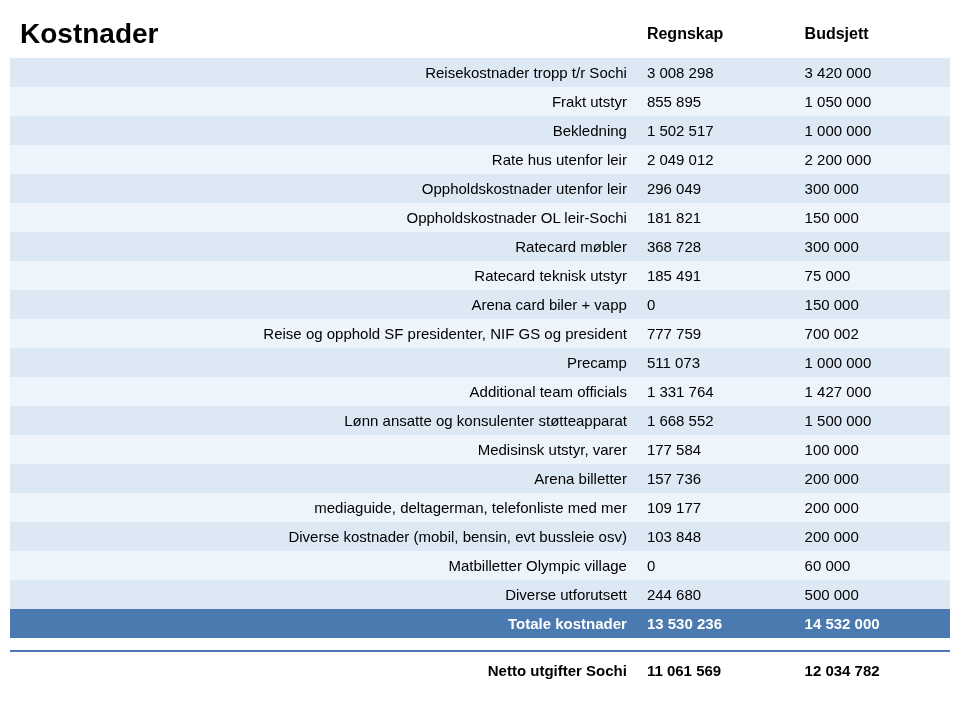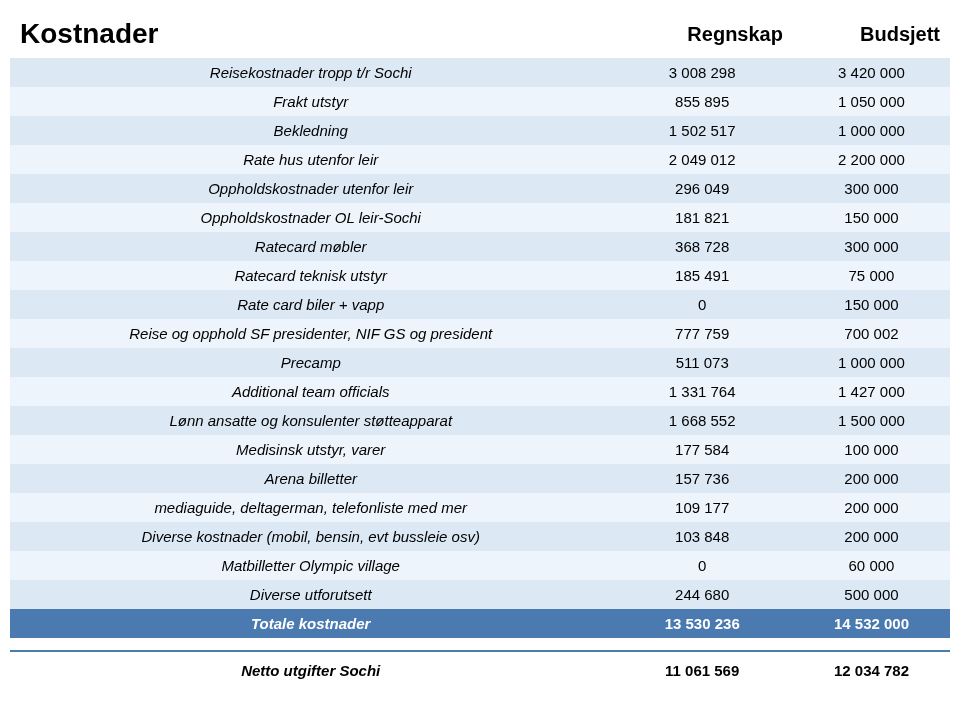--- a/index.html
+++ b/index.html
@@ -15,49 +15,48 @@
     }
     table {
       width: 100%;
       border-collapse: collapse;
     }
     thead tr {
       background: #fff;
     }
     thead th {
       font-weight: bold;
-      font-size: 20px;
+      font-size: 16px;
       padding: 8px 10px;
-      text-align: right;
+      text-align: left;
     }
     thead th:first-child {
       text-align: left;
       font-size: 28px;
       font-weight: bold;
     }
     tbody tr {
       border-bottom: none;
     }
     tbody tr:nth-child(odd) {
       background: #dce9f5;
     }
     tbody tr:nth-child(even) {
       background: #eef4fb;
     }
     tbody td {
       padding: 6px 10px;
       font-size: 15px;
     }
     tbody td:first-child {
-      text-align: center;
+      text-align: right;
       font-weight: normal;
-      font-style: italic;
     }
     tbody td.num {
-      text-align: center;
+      text-align: left;
     }
     tr.total-row {
       background: #4a7aaf !important;
       color: #fff;
     }
     tr.total-row td {
       font-weight: bold;
       font-size: 15px;
       margin-left: 16px;
     }
@@ -123,21 +122,21 @@
           <td>Ratecard møbler</td>
           <td class="num">368 728</td>
           <td class="num">300 000</td>
         </tr>
         <tr>
           <td>Ratecard teknisk utstyr</td>
           <td class="num">185 491</td>
           <td class="num">75 000</td>
         </tr>
         <tr>
-          <td>Rate card biler + vapp</td>
+          <td>Arena card biler + vapp</td>
           <td class="num">0</td>
           <td class="num">150 000</td>
         </tr>
         <tr>
           <td>Reise og opphold SF presidenter, NIF GS og president</td>
           <td class="num">777 759</td>
           <td class="num">700 002</td>
         </tr>
         <tr>
           <td>Precamp</td>

